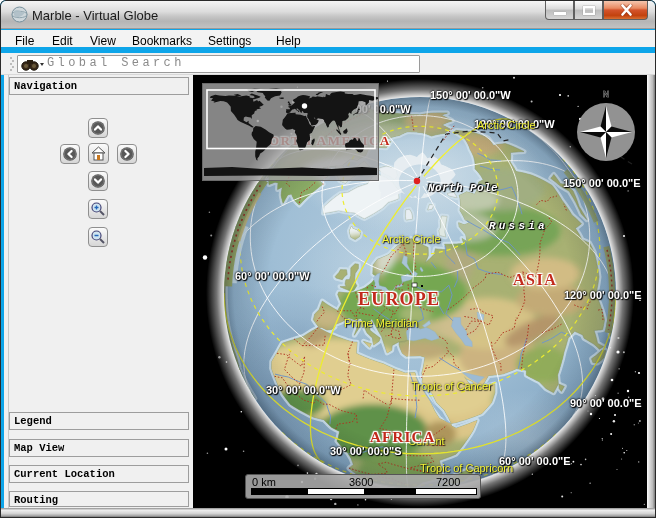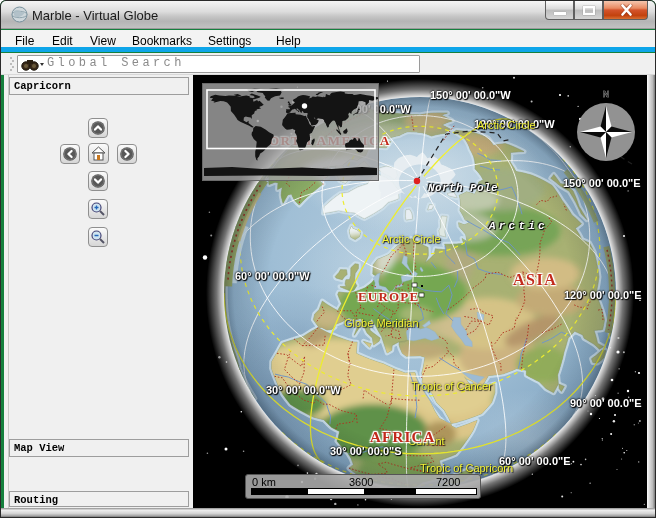--- a/index.html
+++ b/index.html
@@ -1,16 +1,16 @@
 <!DOCTYPE html>
 <html><head><meta charset="utf-8"><style>
 * { margin:0; padding:0; box-sizing:border-box; }
 html,body { width:656px; height:518px; background:#fff; font-family:"Liberation Sans",sans-serif; overflow:hidden; }
 #win { position:absolute; left:0; top:0; width:656px; height:518px; border-radius:6px 6px 0 0;
-  background:#15803d; box-shadow:0 0 0 1px #2a2a2a inset; overflow:hidden; }
+  background:#0ea5e9; box-shadow:0 0 0 1px #2a2a2a inset; overflow:hidden; }
 #titlebar { position:absolute; left:1px; top:1px; width:654px; height:28px;
   border-radius:5px 5px 0 0;
   background:linear-gradient(180deg,#f5f5f5 0%,#dcdcdc 40%,#c8c8c8 55%,#b5b5b5 75%,#c2c2c2 100%);
   border-bottom:1px solid #9a9a9a; }
 #titlebar .ttl { position:absolute; left:31px; top:7px; font-size:13px; color:#1a1a1a; }
 #wbtns { position:absolute; right:7px; top:0; height:19px; display:flex; }
 .wb { width:29px; height:19px; border:1px solid #5f5f5f; border-top:none;
   background:linear-gradient(180deg,#fdfdfd 0%,#d9d9d9 45%,#bdbdbd 50%,#d5d5d5 100%);
   position:relative; }
 .wb.first { border-radius:0 0 0 4px; }
@@ -95,21 +95,21 @@
         <circle cx="5" cy="9" r="2" fill="#6a5a3a"></circle>
         <circle cx="13" cy="9" r="2" fill="#6a5a3a"></circle>
         <rect x="6" y="3" width="6" height="4" fill="#2a1e10"></rect>
         <polygon points="19,6 23,6 21,9" fill="#333"></polygon>
       </svg>
       <span class="ph">Global Search</span>
     </div>
   </div>
   <div id="panel">
     <div style="position:absolute;left:4px;top:0;width:1px;height:437px;background:#c9c9c9"></div>
-    <div class="hdr" style="top:2px">Capricorn</div>
+    <div class="hdr" style="top:2px">Navigation</div>
     <div class="navbtn" style="left:84px;top:43px">
         <svg class="nicon" width="14" height="14" viewBox="0 0 14 14">
           <circle cx="7" cy="7" r="6.8" fill="#5a5a5a"></circle>
           <circle cx="7" cy="7" r="6.2" fill="#777"></circle>
           <circle cx="7" cy="7" r="5.4" fill="#585858"></circle>
           <path d="M4,8.6 L7,5.4 L10,8.6" stroke="#fff" stroke-width="2.2" fill="none" stroke-linecap="round" stroke-linejoin="round"></path>
         </svg>
       </div>
     <div class="navbtn" style="left:56px;top:69px">
         <svg class="nicon" width="14" height="14" viewBox="0 0 14 14">
@@ -149,21 +149,23 @@
         <path d="M4.5,6.5 h4 M6.5,4.5 v4" stroke="#2266bb" stroke-width="1.3"></path>
       </svg>
     </div>
     <div class="navbtn" style="left:84px;top:152px">
       <svg width="16" height="16" style="position:absolute;left:1px;top:1px" viewBox="0 0 16 16">
         <circle cx="6.5" cy="6.5" r="4.5" fill="#cfe4f0" stroke="#447" stroke-width="1.2"></circle>
         <path d="M10,10 L14,14" stroke="#556" stroke-width="2"></path>
         <path d="M4.5,6.5 h4" stroke="#2266bb" stroke-width="1.3"></path>
       </svg>
     </div>
+    <div class="hdr" style="top:337px">Legend</div>
     <div class="hdr" style="top:364px">Map View</div>
+    <div class="hdr" style="top:390px">Current Location</div>
     <div class="hdr routing-cut" style="top:416px">Routing</div>
   </div>
   <div id="map">
     <svg width="454" height="433" viewBox="193 75 454 433">
       <filter id="soft" x="-30%" y="-30%" width="160%" height="160%">
         <feGaussianBlur stdDeviation="3"></feGaussianBlur>
       </filter>
       <circle cx="482.7" cy="87.7" r="0.8" fill="#fff" opacity="0.62"></circle>
         <circle cx="257.8" cy="121.0" r="1.2" fill="#fff" opacity="0.95"></circle>
         <circle cx="208.4" cy="170.8" r="1.0" fill="#fff" opacity="0.80"></circle>
@@ -556,27 +558,27 @@
         <div class="glab" style="left:474px;top:118px">120° 00' 00.0"W</div>
         <div class="glab" style="left:235px;top:270px">60° 00' 00.0"W</div>
         <div class="glab" style="left:266px;top:384px">30° 00' 00.0"W</div>
         <div class="glab" style="left:330px;top:445px">30° 00' 00.0"S</div>
         <div class="glab" style="left:563px;top:177px">150° 00' 00.0"E</div>
         <div class="glab" style="left:564px;top:289px">120° 00' 00.0"E</div>
         <div class="glab" style="left:570px;top:397px">90° 00' 00.0"E</div>
         <div class="glab" style="left:499px;top:455px">60° 00' 00.0"E</div>
         <div class="ylab" style="left:477px;top:119px">Arctic Circle</div>
         <div class="ylab" style="left:382px;top:233px">Arctic Circle</div>
-        <div class="ylab" style="left:344px;top:317px">Globe Meridian</div>
+        <div class="ylab" style="left:344px;top:317px">Prime Meridian</div>
         <div class="ylab" style="left:411px;top:380px">Tropic of Cancer</div>
         <div class="ylab" style="left:408px;top:435px">Current</div>
         <div class="ylab" style="left:420px;top:462px">Tropic of Capricorn</div>
         <div class="plab" style="left:428px;top:182px;letter-spacing:0.4px">North Pole</div>
-        <div class="plab" style="left:489px;top:220px;letter-spacing:3.2px">Arctic</div>
-        <div class="clab" style="left:358px;top:289px;font-size:13px;letter-spacing:1.2px">EUROPE</div>
+        <div class="plab" style="left:489px;top:220px;letter-spacing:3.2px">Russia</div>
+        <div class="clab" style="left:358px;top:289px;font-size:18px;letter-spacing:1.2px">EUROPE</div>
         <div class="clab" style="left:513px;top:271px;font-size:16px;letter-spacing:1.5px">ASIA</div>
         <div class="clab" style="left:370px;top:429px;font-size:15px;letter-spacing:1.2px">AFRICA</div>
         <div class="clab" style="left:258px;top:133px;font-size:13px;letter-spacing:1.5px">NORTH AMERICA</div>
     </div>
     <div id="overview"><svg width="177" height="98">
           <rect x="0" y="0" width="177" height="98" fill="#a2a2a2" fill-opacity="0.82"></rect>
           <rect x="0.5" y="0.5" width="176" height="97" fill="none" stroke="#6a6a6a"></rect>
           <clipPath id="ovclip">
             <rect x="1" y="1" width="175" height="96"></rect>
           </clipPath>

